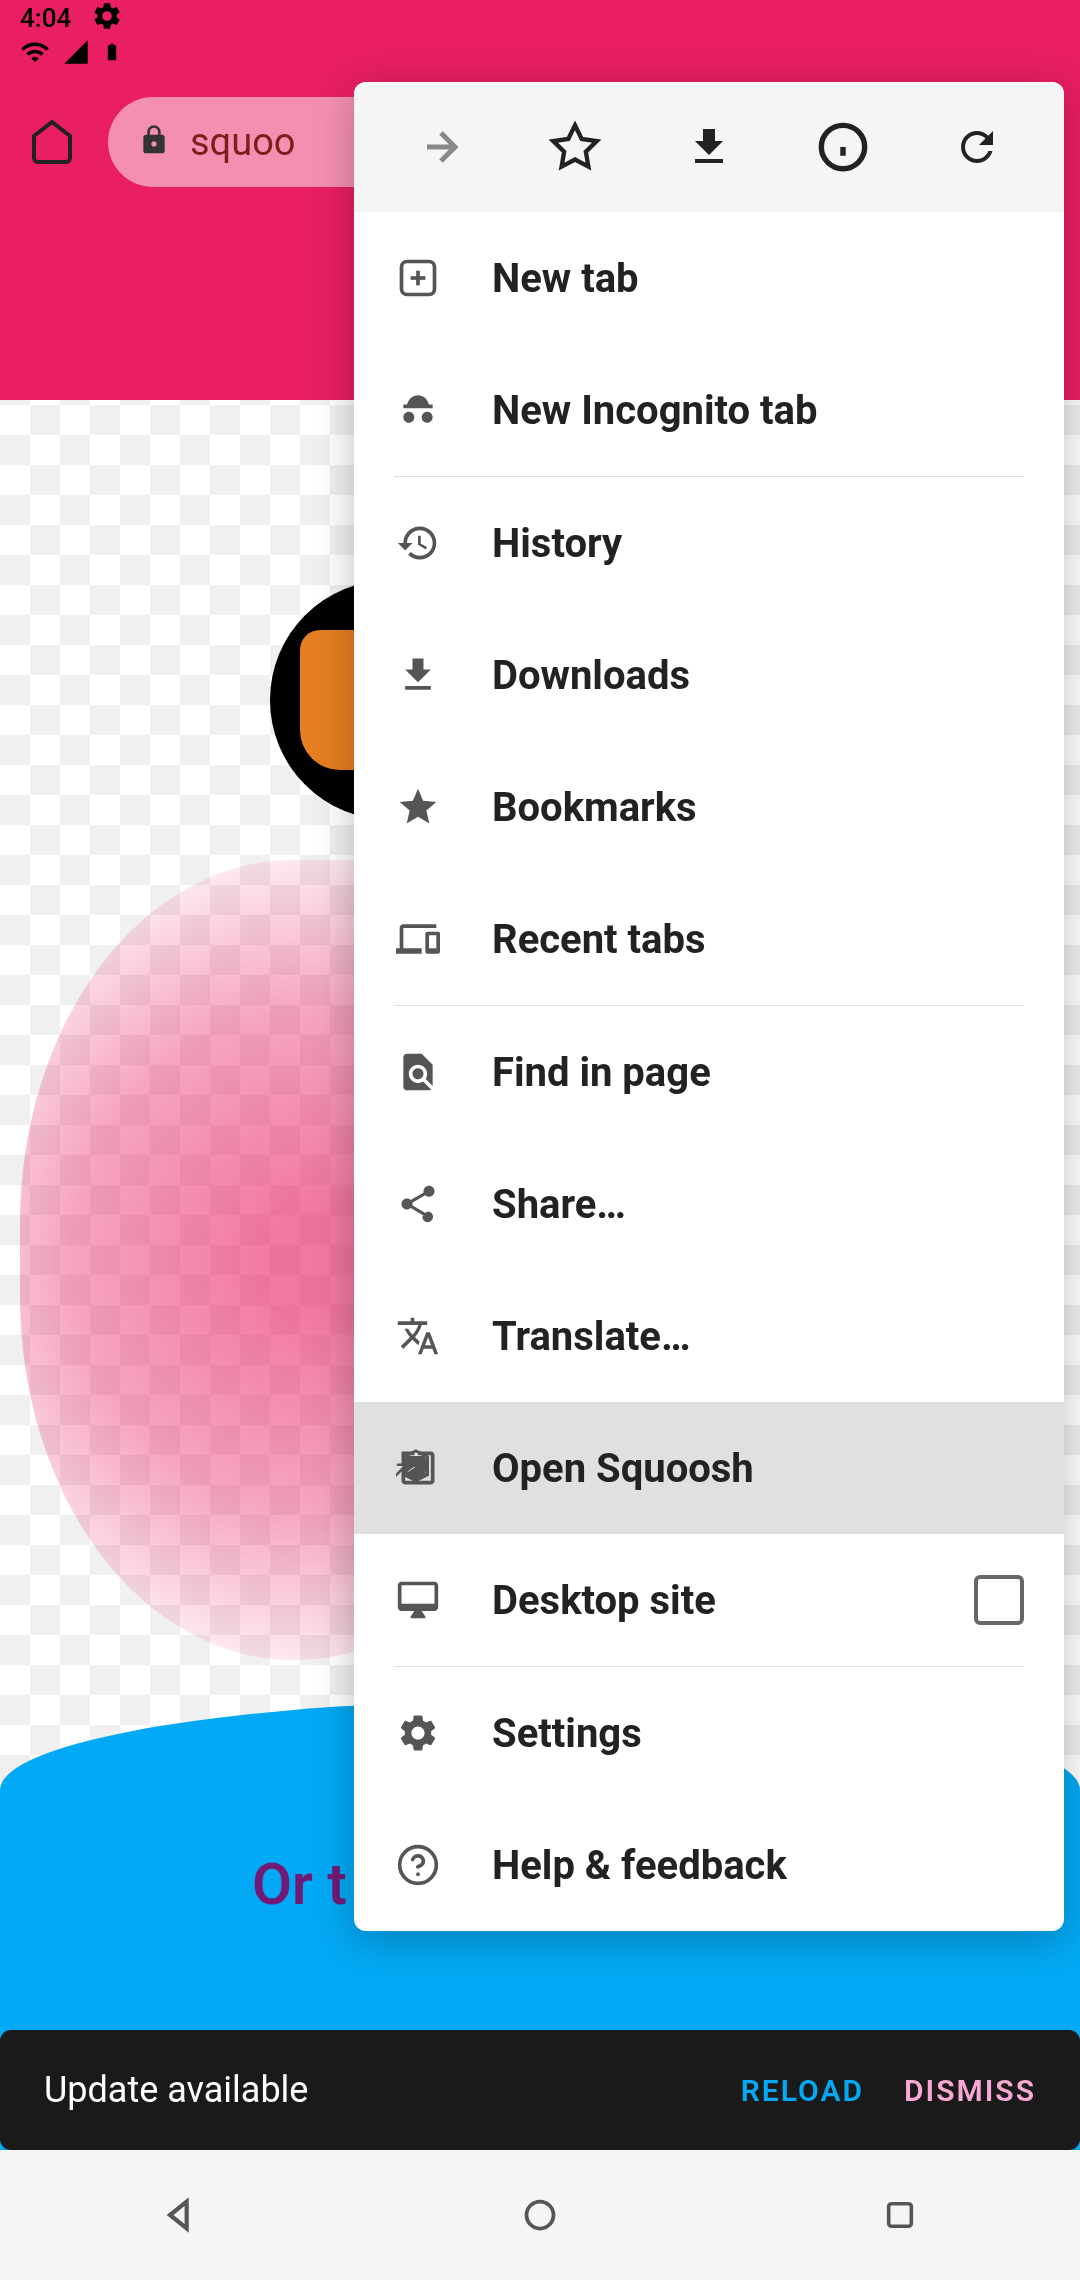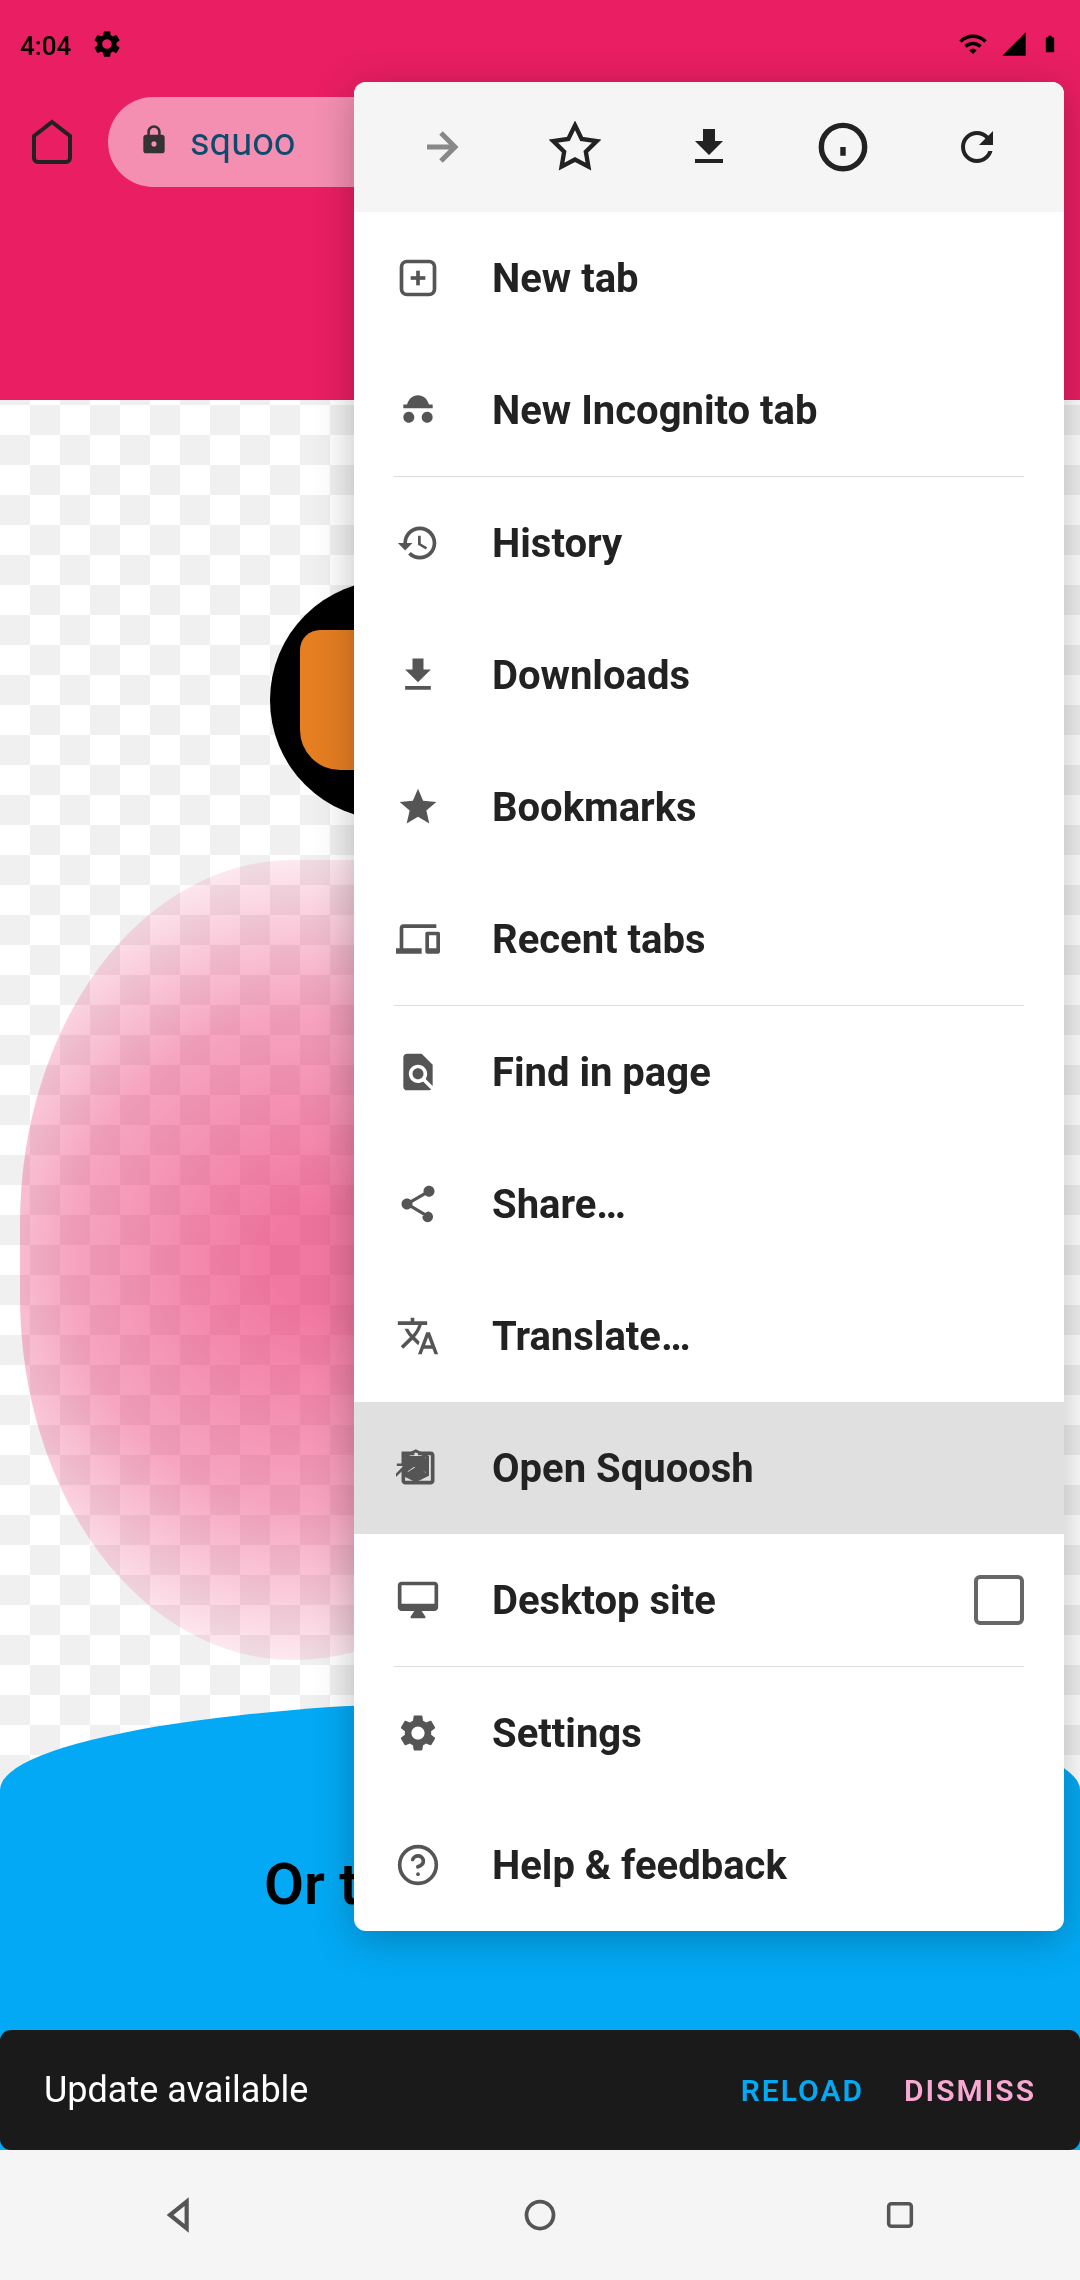--- a/index.html
+++ b/index.html
@@ -15,24 +15,25 @@
       background: #fff;
       position: relative;
       overflow: hidden;
     }
     
     
     .status-bar {
       height: 64px;
       background: #e91e63;
       display: flex;
-      align-items: flex-end;
+      align-items: flex-start;
       justify-content: space-between;
       padding: 0 20px;
       color: #fff;
+      flex-direction: column;
     }
     
     .status-left {
       display: flex;
       align-items: center;
       gap: 20px;
       color: #000;
     }
     
     .status-time {
@@ -71,21 +72,21 @@
       background: #f48fb1;
       border-radius: 45px;
       display: flex;
       align-items: center;
       padding: 0 30px;
       gap: 20px;
     }
     
     .url-text {
       font-size: 38px;
-      color: #0c4a6e;
+      color: #7f1d1d;
       text-align: right;
     }
     
     
     .page-content {
       position: absolute;
       top: 220px;
       left: 0;
       right: 0;
       bottom: 130px;
@@ -136,26 +137,26 @@
       position: absolute;
       bottom: 0;
       left: 0;
       right: 0;
       height: 450px;
       background: #03a9f4;
       border-radius: 50% 50% 0 0 / 20% 20% 0 0;
     }
     
     .wave-text {
-      color: #000000;
+      color: #701a75;
       font-size: 58px;
       font-weight: 600;
       position: absolute;
       top: 150px;
-      left: 264px;
+      left: 252px;
     }
     
     .sample-img {
       position: absolute;
       bottom: 10px;
       left: 140px;
       width: 180px;
       height: 110px;
       border-radius: 90px 90px 0 0;
       background: linear-gradient(#8d6e63, #a1887f);

